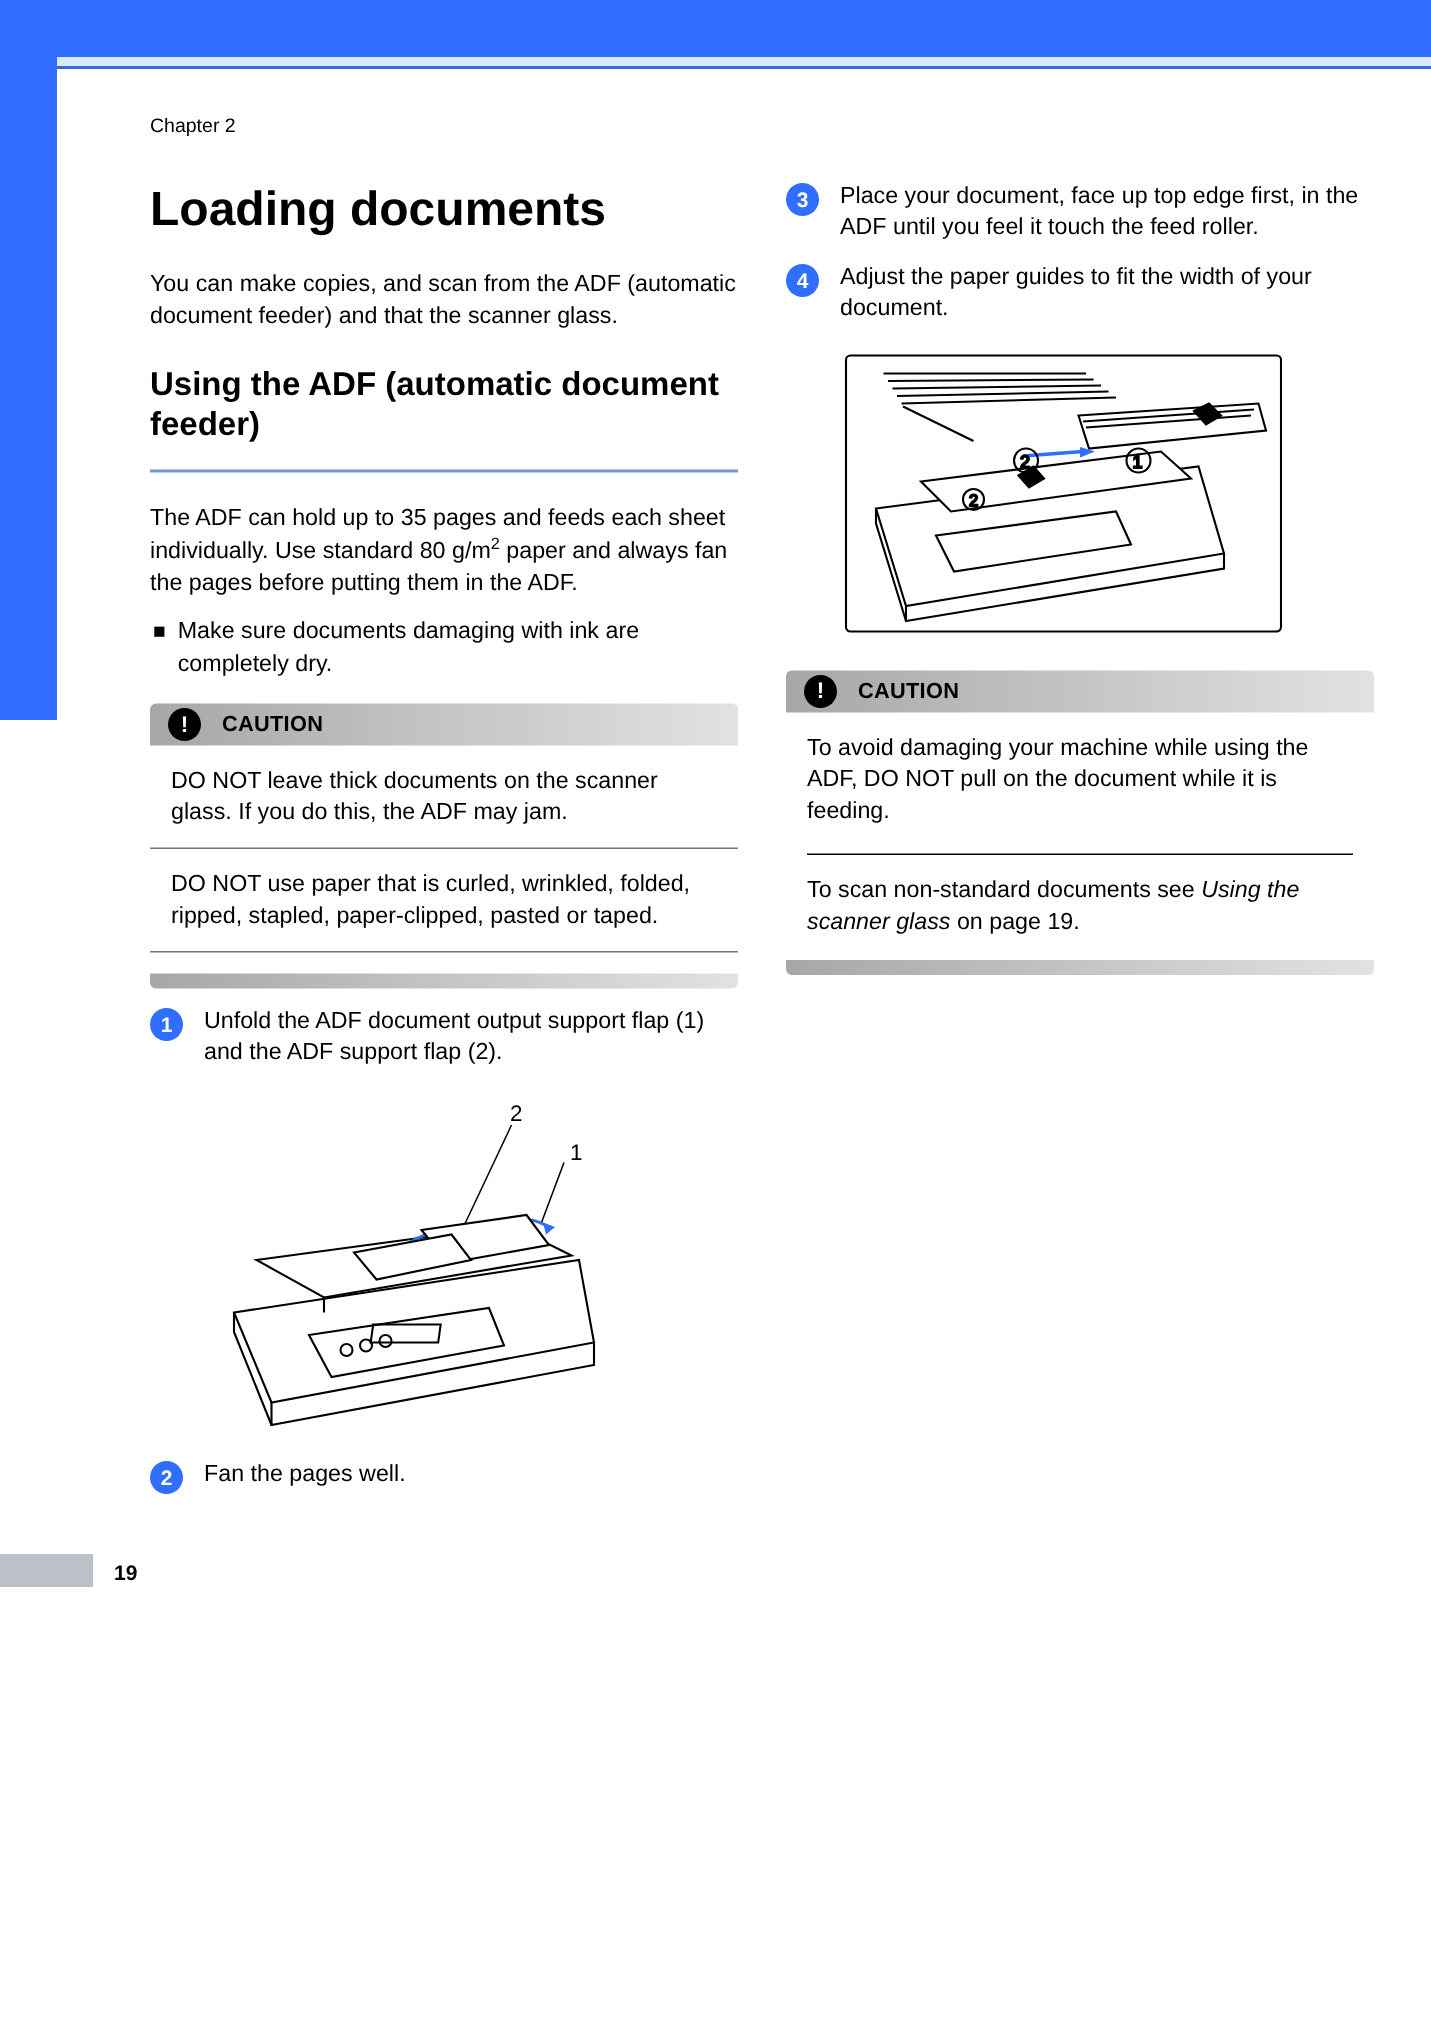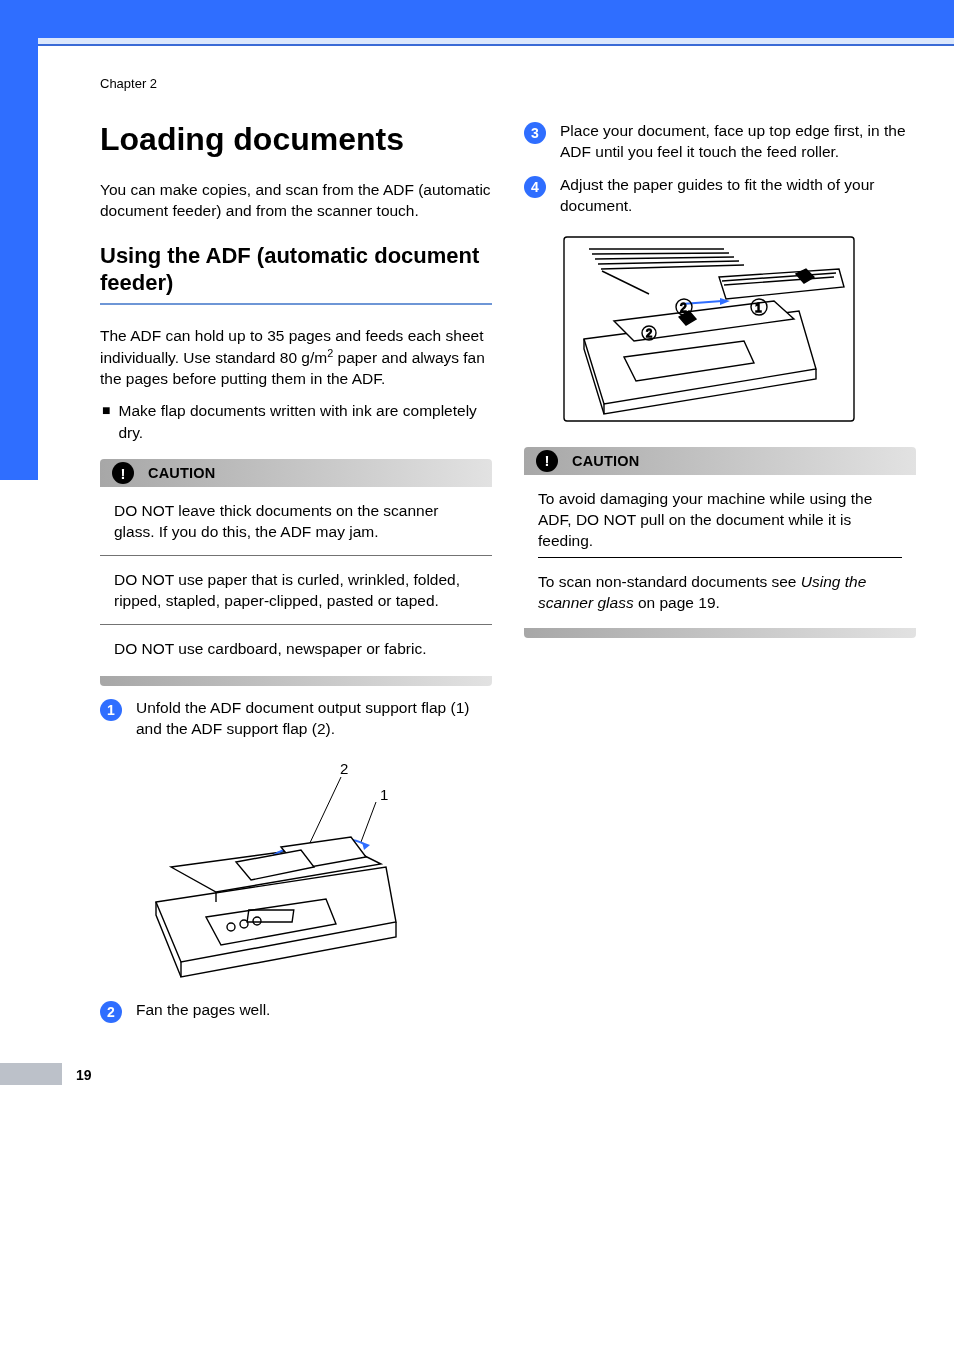--- a/index.html
+++ b/index.html
@@ -45,21 +45,21 @@
     }
     .body-text {
       font-size: 15.5px;
       line-height: 1.35;
       margin-bottom: 20px;
     }
     .sub-heading {
       font-size: 22px;
       font-weight: bold;
       line-height: 1.25;
-      padding-bottom: 6px;
+      padding-bottom: 16px;
       border-bottom: 2px solid #6e96d6;
       margin-bottom: 20px;
     }
     .adf-desc {
       font-size: 15.5px;
       line-height: 1.4;
       margin-bottom: 10px;
     }
     .bullet-item {
       font-size: 15.5px;
@@ -96,21 +96,21 @@
       margin-left: -2px;
     }
     .caution-label { font-weight: bold; font-size: 14.5px; letter-spacing: 0.2px; }
     .caution-body {
       font-size: 15.5px;
       line-height: 1.35;
       padding: 0 14px 12px 14px;
       border-bottom: 1px solid #737373;
       margin-bottom: 14px;
     }
-    .caution-body.last { border-bottom: none; margin-bottom: 4px; padding-bottom: 2px;}
+    .caution-body.last { border-bottom: none; margin-bottom: 16px; padding-bottom: 2px;}
     .caution-block { margin-bottom: 12px; }
     .step {
       display: flex;
       gap: 14px;
       margin-bottom: 12px;
     }
     .step-badge {
       width: 22px; height: 22px;
       background: #2f6eff;
       border-radius: 50%;
@@ -158,41 +158,40 @@
 <div class="left-blue-stripe" style="height: 480px;"></div>
 
 <div class="content-wrap">
   <div class="chapter-label">Chapter 2</div>
 
   <div class="columns">
 
     <div class="col">
       <h1 class="main-heading">Loading documents</h1>
 
-      <p class="body-text">You can make copies, and scan from the ADF (automatic document feeder) and from the scanner touch.</p>
+      <p class="body-text">You can make copies, and scan from the ADF (automatic document feeder) and that the scanner glass.</p>
 
       <h2 class="sub-heading">Using the ADF (automatic document feeder)</h2>
 
       <p class="adf-desc">
         <span>The ADF can hold up to 35 pages and feeds each sheet individually. Use standard 80 g/m</span><sup>2</sup><span> paper and always fan the pages before putting them in the ADF.</span>
       </p>
 
       <div class="bullet-item">
         <span class="bullet-mark">■</span>
-        <span>Make flap documents written with ink are completely dry.</span>
+        <span>Make sure documents damaging with ink are completely dry.</span>
       </div>
 
       <div class="caution-block">
         <div class="caution-header">
           <div class="caution-icon">!</div>
           <span class="caution-label">CAUTION</span>
         </div>
         <div class="caution-body">DO NOT leave thick documents on the scanner glass. If you do this, the ADF may jam.</div>
         <div class="caution-body">DO NOT use paper that is curled, wrinkled, folded, ripped, stapled, paper-clipped, pasted or taped.</div>
-        <div class="caution-body last">DO NOT use cardboard, newspaper or fabric.</div>
         <div class="caution-tail"></div>
       </div>
 
       <div class="step">
         <div class="step-badge">1</div>
         <div class="step-text">Unfold the ADF document output support flap (1) and the ADF support flap (2).</div>
       </div>
 
       <div class="figure">
         <svg width="290" height="230" viewBox="0 0 290 230">

